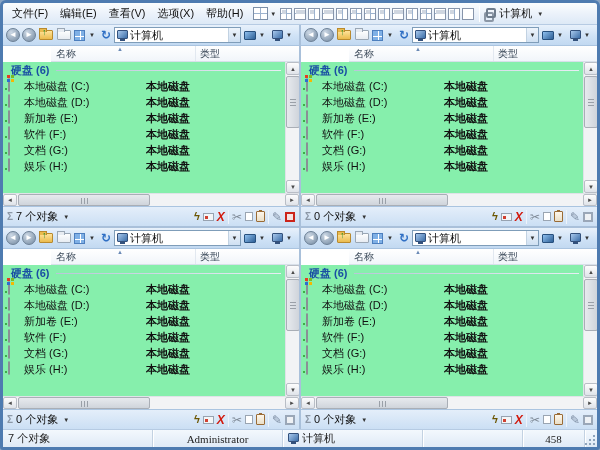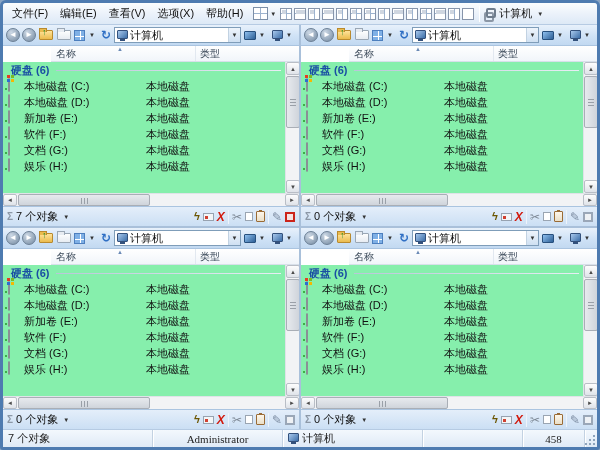--- a/index.html
+++ b/index.html
@@ -81,21 +81,21 @@
   .phead .c2 { flex:1; padding-left:4px; height:100%; display:flex; align-items:center; }
   .sort { position:absolute; left:66px; top:0; font-size:6px; color:#6a89b5; }
 
   .plist { flex:1; position:relative; overflow:hidden; background:#86efac; min-height:0; }
   .rows { position:absolute; inset:0 14px 0 0; }
   .group { display:flex; align-items:center; height:17px; padding-left:8px; font-size:11px; font-weight:bold; color:#1a4fa3; gap:6px; }
   .group .gline { flex:1; height:1px; background:linear-gradient(90deg,#b9c6d8,#e8edf4); margin-right:4px; }
   .row { display:flex; align-items:flex-start; height:16px; font-size:11px; color:#111; }
   .row .ic { width:16px; margin-left:5px; flex:none; }
   .row .nm { width:122px; white-space:nowrap; overflow:hidden; }
-  .row .tp { flex:1; white-space:nowrap; overflow:hidden; }
+  .row .tp { flex:1; white-space:nowrap; overflow:hidden;font-weight:bold; }
   .drv { width:14px; height:8px; border:1px solid #8a8f95; border-radius:2px; background:linear-gradient(#f4f6f8,#c6cbd1); position:relative; }
   .drv::after { content:""; position:absolute; right:2px; bottom:1px; width:2px; height:2px; background:#3fae49; }
   .drv.win::before { content:""; position:absolute; left:-2px; top:-4px; width:3px; height:3px; background:#e53c22;
     box-shadow:4px 0 0 #7bba28, 0 4px 0 #2e6ed0, 4px 4px 0 #f5b800; }
 
   .vscroll { position:absolute; top:0; right:0; bottom:0; width:14px; background:#f2f3f5; border-left:1px solid #e0e3e8; }
   .sbtn { position:absolute; left:0; width:14px; height:13px; display:grid; place-items:center; font-size:6px; color:#4a4a4a;
     background:linear-gradient(#fdfdfd,#dfe3e9); border:1px solid #b9bec6; border-radius:2px; }
   .sbtn.up { top:0; } .sbtn.dn { bottom:0; }
   .vthumb { position:absolute; left:0; top:14px; width:14px; height:52px; background:linear-gradient(90deg,#e7eaee,#cfd4db);

